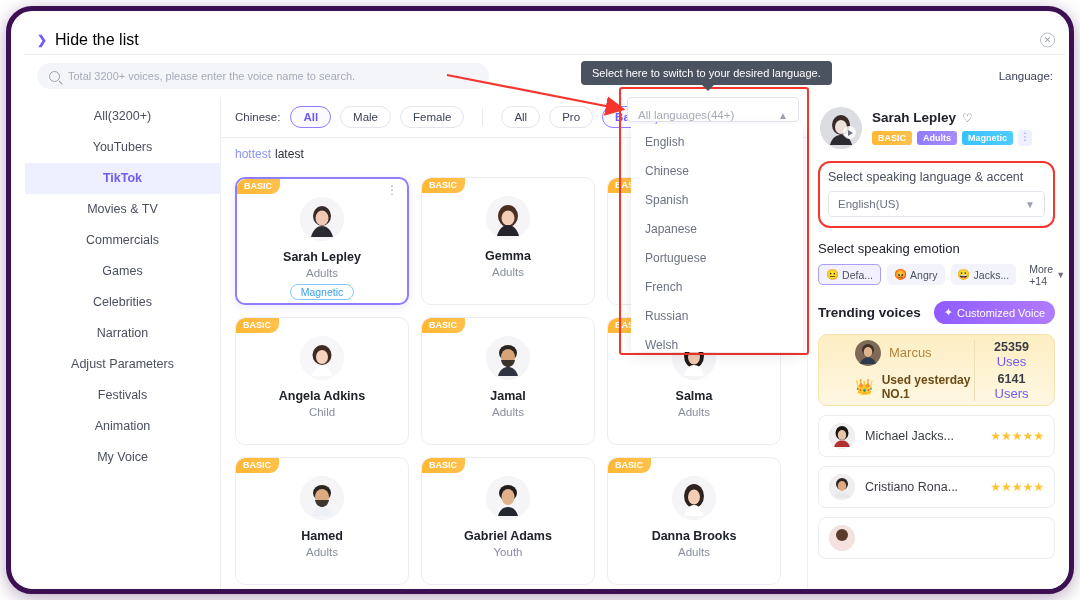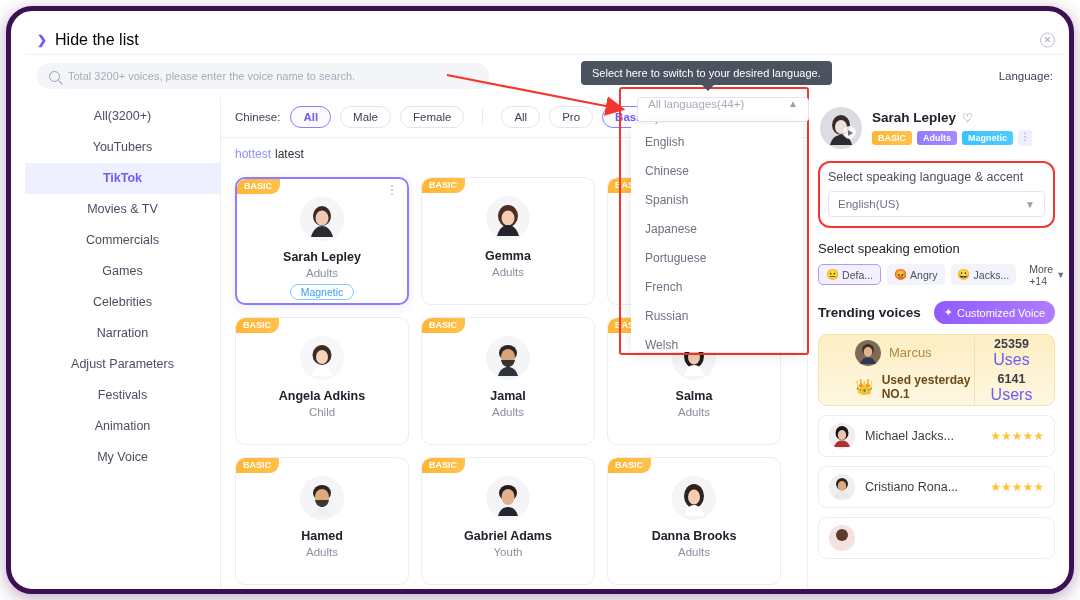--- a/index.html
+++ b/index.html
@@ -52,23 +52,23 @@
   }
   .search-ico { width: 11px; height: 11px; border: 1.4px solid #9aa0b0; border-radius: 50%; position: relative; }
   .search-ico:after { content:""; position:absolute; right:-4px; bottom:-3px; width:5px; height:1.4px; background:#9aa0b0; transform: rotate(45deg); }
   .search-ph { font-size: 11px; color: #a6abb9; }
   .lang-label { font-size: 11.5px; color: #3c4257; margin-left: auto; }
   
   .lang-wrap { position: absolute; left: 598px; top: 4px; width: 180px; z-index: 60; }
   .lang-redbox { position: absolute; left: -4px; top: 58px; width: 190px; height: 268px;
                  border: 2px solid #f4362e; border-radius: 3px; z-index: 62; pointer-events:none;}
   .lang-select {
-    position: absolute; left: 14px; top: 68px; width: 172px; height: 25px;
+    position: absolute; left: 4px; top: 68px; width: 172px; height: 25px;
     background: #fff; border: 1px solid #e3e5ec; border-radius: 4px;
-    display: flex; align-items: flex-start; padding: 0 10px;
+    display: flex; align-items: flex-end; padding: 0 10px;
     font-size: 11.5px; color: #a6abb9; z-index: 63; cursor: pointer;
   }
   .lang-caret { margin-left: auto; color: #9aa0b0; font-size: 10px; }
   .lang-menu {
     position: absolute; left: 8px; top: 95px; width: 172px; height: 228px;
     background: #fff; border-radius: 3px; z-index: 63;
     box-shadow: 0 4px 14px rgba(0,0,0,.10); overflow: hidden; padding-top: 4px;
   }
   .lang-item { height: 29px; line-height: 29px; padding: 0 14px; font-size: 12px; color: #6b7280; cursor: pointer; }
   
@@ -166,21 +166,21 @@
     background: linear-gradient(180deg,#fdeec2,#fef7e2); border:1px solid #f6e2ad;
     border-radius: 9px; height: 72px; display:flex; align-items:center; padding: 0 6px;
   }
   .m-left { flex:1; padding-left: 6px; margin-left: 24px; }
   .m-row { display:flex; align-items:center; gap:8px; }
   .m-av { width:26px; height:26px; border-radius:50%; overflow:hidden; background:#cbb89b; flex:none;}
   .m-name { font-size:13px; color:#b08641; }
   .m-sub { font-size:12px; font-weight:bold; color:#6b4b16; }
   .m-right { width: 74px; border-left: 1px solid #efdfb6; text-align:center; }
   .m-num { font-size:12.5px; color:#3a3d46; font-weight:bold; }
-  .m-lbl { font-size:16px; color:#6f5bf5; }
+  .m-lbl { font-size:13px; color:#6f5bf5; }
   .vrow { height: 42px; margin-top: 9px; border:1px solid #ecedf2; border-radius: 8px;
           display:flex; align-items:center; padding: 0 10px; gap:10px; cursor:pointer; background:#fff;}
   .vrow-av { width:26px; height:26px; border-radius:50%; overflow:hidden; background:#e7e8ee; flex:none;}
   .vrow-name { font-size:12.5px; color:#3a3d46; }
   .stars { margin-left:auto; color:#ffc233; font-size:12px; letter-spacing:0px;}
 </style>
 </head>
 <body>
 
 <div id="frame">

